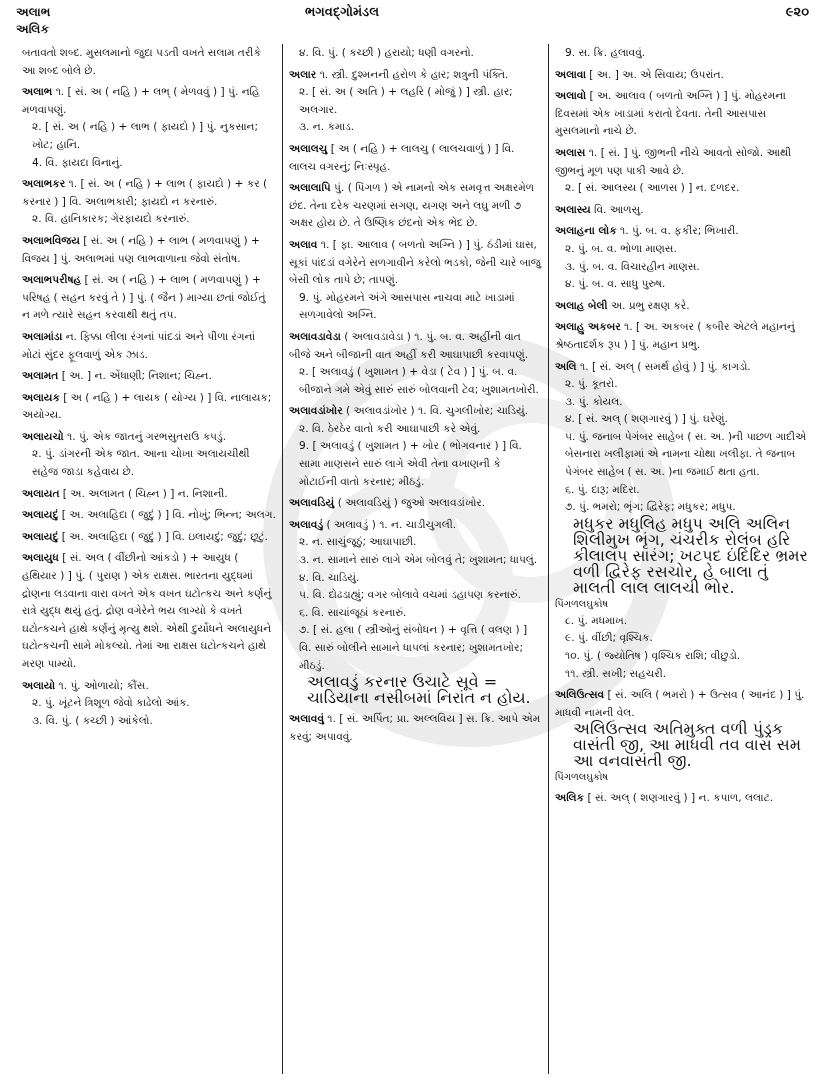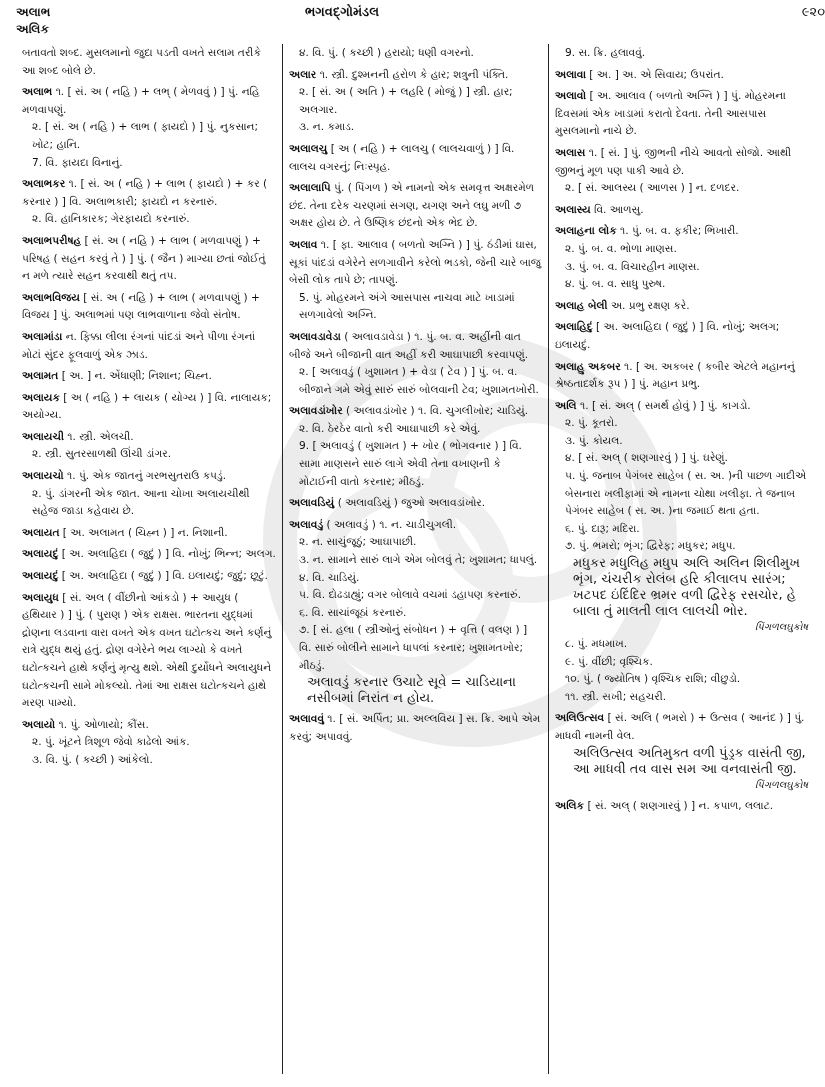--- a/index.html
+++ b/index.html
@@ -3,30 +3,30 @@
 <meta charset="utf-8">
 <style>
   html, body { margin:0; padding:0; background:#ffffff; }
   body { width:825px; height:1087px; overflow:hidden; position:relative;
          font-family:"DejaVu Sans", "Liberation Sans", sans-serif; color:#111; }
   .watermark { position:absolute; left:260px; top:330px; width:420px; height:420px;
                pointer-events:none; }
   .header { position:absolute; left:0; top:0; width:825px; height:44px; }
   .guide { position:absolute; left:16px; top:4px; font-weight:bold; font-size:12px; line-height:17px; }
   .title { position:absolute; left:0; width:684px; top:4px; text-align:center; font-weight:bold; font-size:13px; }
-  .pageno { position:absolute; right:0; top:4px; font-weight:normal; font-size:13px; }
+  .pageno { position:absolute; right:16px; top:4px; font-weight:bold; font-size:13px; }
   .cols { position:absolute; left:16px; top:44px; width:800px; height:1030px; display:flex; }
   .col { width:266px; padding:0 6px; box-sizing:border-box; font-size:10.6px; line-height:17.6px; }
   .col + .col { border-left:1.5px solid #222; }
   .entry { margin:0 0 4px 0; }
   .entry .hw { font-weight:bold;text-align:center; }
   .entry .sense { display:block; padding-left:10px; }
   .entry .first { display:inline; }
-  .quote { display:block; padding-left:18px; font-size:13px; line-height:16px; }
-  .src { display:block; text-align:right; font-size:10px; line-height:16px;font-style:italic; }
+  .quote { display:block; padding-left:18px; font-size:16px; line-height:16px; }
+  .src { display:block; font-size:10px; line-height:16px; }
 </style>
 </head>
 <body>
 
 <svg class="watermark" viewBox="0 0 420 420">
   <circle cx="210" cy="210" r="190" fill="none" stroke="#ececec" stroke-width="34"></circle>
   <circle cx="150" cy="250" r="90" fill="none" stroke="#efefef" stroke-width="26"></circle>
   <circle cx="270" cy="170" r="90" fill="none" stroke="#efefef" stroke-width="26"></circle>
 </svg>
 
@@ -35,58 +35,56 @@
     <div>અલાભ</div>
     <div>અલિક</div>
   </div>
   <div class="title">ભગવદ્ગોમંડલ</div>
   <div class="pageno">૯૨૦</div>
 </div>
 
 <div class="cols">
   <div class="col">
       <div class="entry"><span class="first">બતાવતો શબ્દ. મુસલમાનો જુદા પડતી વખતે સલામ તરીકે આ શબ્દ બોલે છે.</span></div>
-      <div class="entry"><span class="hw">અલાભ</span> <span class="first">૧. [ સં. અ ( નહિ ) + લભ્ ( મેળવવું ) ] પું. નહિ મળવાપણું.</span><span class="sense">૨. [ સં. અ ( નહિ ) + લાભ ( ફાયદો ) ] પું. નુકસાન; ખોટ; હાનિ.</span><span class="sense">7. વિ. ફાયદા વિનાનું.</span></div>
+      <div class="entry"><span class="hw">અલાભ</span> <span class="first">૧. [ સં. અ ( નહિ ) + લભ્ ( મેળવવું ) ] પું. નહિ મળવાપણું.</span><span class="sense">૨. [ સં. અ ( નહિ ) + લાભ ( ફાયદો ) ] પું. નુકસાન; ખોટ; હાનિ.</span><span class="sense">4. વિ. ફાયદા વિનાનું.</span></div>
       <div class="entry"><span class="hw">અલાભકર</span> <span class="first">૧. [ સં. અ ( નહિ ) + લાભ ( ફાયદો ) + કર ( કરનાર ) ] વિ. અલાભકારી; ફાયદો ન કરનારું.</span><span class="sense">૨. વિ. હાનિકારક; ગેરફાયદો કરનારું.</span></div>
+      <div class="entry"><span class="hw">અલાભવિજય</span> <span class="first">[ સં. અ ( નહિ ) + લાભ ( મળવાપણું ) + વિજય ] પું. અલાભમાં પણ લાભવાળાના જેવો સંતોષ.</span></div>
       <div class="entry"><span class="hw">અલાભપરીષહ</span> <span class="first">[ સં. અ ( નહિ ) + લાભ ( મળવાપણું ) + પરિષહ ( સહન કરવું તે ) ] પું. ( જૈન ) માગ્યા છતાં જોઈતું ન મળે ત્યારે સહન કરવાથી થતું તપ.</span></div>
-      <div class="entry"><span class="hw">અલાભવિજય</span> <span class="first">[ સં. અ ( નહિ ) + લાભ ( મળવાપણું ) + વિજય ] પું. અલાભમાં પણ લાભવાળાના જેવો સંતોષ.</span></div>
       <div class="entry"><span class="hw">અલામાંડા</span> <span class="first">ન. ફિક્કા લીલા રંગનાં પાંદડાં અને પીળા રંગનાં મોટાં સુંદર ફૂલવાળું એક ઝાડ.</span></div>
       <div class="entry"><span class="hw">અલામત</span> <span class="first">[ અ. ] ન. એંધાણી; નિશાન; ચિહ્ન.</span></div>
       <div class="entry"><span class="hw">અલાયક</span> <span class="first">[ અ ( નહિ ) + લાયક ( યોગ્ય ) ] વિ. નાલાયક; અયોગ્ય.</span></div>
-      <div class="entry"><span class="hw">અલાયચી</span> <span class="first">૧. સ્ત્રી. એલચી.</span><span class="sense">૨. સ્ત્રી. સુતરસાળથી ઊંચી ડાંગર.</span></div>
       <div class="entry"><span class="hw">અલાયચો</span> <span class="first">૧. પું. એક જાતનું ગરભસુતરાઉ કપડું.</span><span class="sense">૨. પું. ડાંગરની એક જાત. આના ચોખા અલાયચીથી સહેજ જાડા કહેવાય છે.</span></div>
       <div class="entry"><span class="hw">અલાયત</span> <span class="first">[ અ. અલામત ( ચિહ્ન ) ] ન. નિશાની.</span></div>
       <div class="entry"><span class="hw">અલાયદું</span> <span class="first">[ અ. અલાહિદા ( જુદું ) ] વિ. નોખું; ભિન્ન; અલગ.</span></div>
       <div class="entry"><span class="hw">અલાયદું</span> <span class="first">[ અ. અલાહિદા ( જુદું ) ] વિ. ઇલાયદું; જુદું; છૂટું.</span></div>
       <div class="entry"><span class="hw">અલાયુધ</span> <span class="first">[ સં. અલ ( વીંછીનો આંકડો ) + આયુધ ( હથિયાર ) ] પું. ( પુરાણ ) એક રાક્ષસ. ભારતના યુદ્ધમાં દ્રોણના લડવાના વારા વખતે એક વખત ઘટોત્કચ અને કર્ણનું રાત્રે યુદ્ધ થયું હતું. દ્રોણ વગેરેને ભય લાગ્યો કે વખતે ઘટોત્કચને હાથે કર્ણનું મૃત્યુ થશે. એથી દુર્યોધને અલાયુધને ઘટોત્કચની સામે મોકલ્યો. તેમાં આ રાક્ષસ ઘટોત્કચને હાથે મરણ પામ્યો.</span></div>
       <div class="entry"><span class="hw">અલાયો</span> <span class="first">૧. પું. ઓળાયો; કૌંસ.</span><span class="sense">૨. પું. ખૂંટને ત્રિશૂળ જેવો કાઢેલો આંક.</span><span class="sense">૩. વિ. પું. ( કચ્છી ) આંકેલો.</span></div>
     </div>
   <div class="col">
       <div class="entry">
         <span class="sense">૪. વિ. પું. ( કચ્છી ) હરાયો; ધણી વગરનો.</span>
       </div>
       <div class="entry"><span class="hw">અલાર</span> <span class="first">૧. સ્ત્રી. દુશ્મનની હરોળ કે હાર; શત્રુની પંક્તિ.</span><span class="sense">૨. [ સં. અ ( અતિ ) + લહરિ ( મોજું ) ] સ્ત્રી. હાર; અલગાર.</span><span class="sense">૩. ન. કમાડ.</span></div>
       <div class="entry"><span class="hw">અલાલચુ</span> <span class="first">[ અ ( નહિ ) + લાલચુ ( લાલચવાળું ) ] વિ. લાલચ વગરનું; નિઃસ્પૃહ.</span></div>
       <div class="entry"><span class="hw">અલાલાપિ</span> <span class="first">પું. ( પિંગળ ) એ નામનો એક સમવૃત્ત અક્ષરમેળ છંદ. તેના દરેક ચરણમાં સગણ, યગણ અને લઘુ મળી ૭ અક્ષર હોય છે. તે ઉષ્ણિક છંદનો એક ભેદ છે.</span></div>
-      <div class="entry"><span class="hw">અલાવ</span> <span class="first">૧. [ ફા. આલાવ ( બળતો અગ્નિ ) ] પું. ઠંડીમાં ઘાસ, સૂકાં પાંદડાં વગેરેને સળગાવીને કરેલો ભડકો, જેની ચારે બાજુ બેસી લોક તાપે છે; તાપણું.</span><span class="sense">5. પું. મોહરમને અંગે આસપાસ નાચવા માટે ખાડામાં સળગાવેલો અગ્નિ.</span></div>
+      <div class="entry"><span class="hw">અલાવ</span> <span class="first">૧. [ ફા. આલાવ ( બળતો અગ્નિ ) ] પું. ઠંડીમાં ઘાસ, સૂકાં પાંદડાં વગેરેને સળગાવીને કરેલો ભડકો, જેની ચારે બાજુ બેસી લોક તાપે છે; તાપણું.</span><span class="sense">9. પું. મોહરમને અંગે આસપાસ નાચવા માટે ખાડામાં સળગાવેલો અગ્નિ.</span></div>
       <div class="entry"><span class="hw">અલાવડાવેડા</span> <span class="first">( અલાવડાવેડા ) ૧. પું. બ. વ. અહીંની વાત બીજે અને બીજાની વાત અહીં કરી આઘાપાછી કરવાપણું.</span><span class="sense">૨. [ અલાવડું ( ખુશામત ) + વેડા ( ટેવ ) ] પું. બ. વ. બીજાને ગમે એવું સારું સારું બોલવાની ટેવ; ખુશામતખોરી.</span></div>
       <div class="entry"><span class="hw">અલાવડાંખોર</span> <span class="first">( અલાવડાંખોર ) ૧. વિ. ચુગલીખોર; ચાડિયું.</span><span class="sense">૨. વિ. ઠેરઠેર વાતો કરી આઘાપાછી કરે એવું.</span><span class="sense">9. [ અલાવડું ( ખુશામત ) + ખોર ( ભોગવનાર ) ] વિ. સામા માણસને સારું લાગે એવી તેના વખાણની કે મોટાઈની વાતો કરનાર; મીઠડું.</span></div>
       <div class="entry"><span class="hw">અલાવડિયું</span> <span class="first">( અલાવડિયું ) જુઓ અલાવડાંખોર.</span></div>
       <div class="entry"><span class="hw">અલાવડું</span> <span class="first">( અલાવડું ) ૧. ન. ચાડીચુગલી.</span><span class="sense">૨. ન. સાચુંજૂઠું; આઘાપાછી.</span><span class="sense">૩. ન. સામાને સારું લાગે એમ બોલવું તે; ખુશામત; ધાપલું.</span><span class="sense">૪. વિ. ચાડિયું.</span><span class="sense">૫. વિ. દોઢડાહ્યું; વગર બોલાવે વચમાં ડહાપણ કરનારું.</span><span class="sense">૬. વિ. સાચાંજૂઠાં કરનારું.</span><span class="sense">૭. [ સં. હલા ( સ્ત્રીઓનું સંબોધન ) + વૃત્તિ ( વલણ ) ] વિ. સારું બોલીને સામાને ધાપલાં કરનાર; ખુશામતખોર; મીઠડું.</span><span class="quote">અલાવડું કરનાર ઉચાટે સૂવે = ચાડિયાના નસીબમાં નિરાંત ન હોય.</span></div>
       <div class="entry"><span class="hw">અલાવવું</span> <span class="first">૧. [ સં. અર્પિત; પ્રા. અલ્લવિય ] સ. ક્રિ. આપે એમ કરવું; અપાવવું.</span></div>
     </div>
   <div class="col">
       <div class="entry">
         <span class="sense">9. સ. ક્રિ. હલાવવું.</span>
       </div>
       <div class="entry"><span class="hw">અલાવા</span> <span class="first">[ અ. ] અ. એ સિવાય; ઉપરાંત.</span></div>
       <div class="entry"><span class="hw">અલાવો</span> <span class="first">[ અ. આલાવ ( બળતો અગ્નિ ) ] પું. મોહરમના દિવસમાં એક ખાડામાં કરાતો દેવતા. તેની આસપાસ મુસલમાનો નાચે છે.</span></div>
       <div class="entry"><span class="hw">અલાસ</span> <span class="first">૧. [ સં. ] પું. જીભની નીચે આવતો સોજો. આથી જીભનું મૂળ પણ પાકી આવે છે.</span><span class="sense">૨. [ સં. આલસ્ય ( આળસ ) ] ન. દળદર.</span></div>
       <div class="entry"><span class="hw">અલાસ્ય</span> <span class="first">વિ. આળસુ.</span></div>
       <div class="entry"><span class="hw">અલાહના લોક</span> <span class="first">૧. પું. બ. વ. ફકીર; ભિખારી.</span><span class="sense">૨. પું. બ. વ. ભોળા માણસ.</span><span class="sense">૩. પું. બ. વ. વિચારહીન માણસ.</span><span class="sense">૪. પું. બ. વ. સાધુ પુરુષ.</span></div>
       <div class="entry"><span class="hw">અલાહ બેલી</span> <span class="first">અ. પ્રભુ રક્ષણ કરે.</span></div>
-      <div class="entry"><span class="hw">અલાહિદું</span> <span class="first">[ અ. અલાહિદા ( જુદું ) ] વિ. નોખું; અલગ; ઇલાયદું.</span></div>
       <div class="entry"><span class="hw">અલાહુ અકબર</span> <span class="first">૧. [ અ. અકબર ( કબીર એટલે મહાનનું શ્રેષ્ઠતાદર્શક રૂપ ) ] પું. મહાન પ્રભુ.</span></div>
       <div class="entry"><span class="hw">અલિ</span> <span class="first">૧. [ સં. અલ્ ( સમર્થ હોવું ) ] પું. કાગડો.</span><span class="sense">૨. પું. કૂતરો.</span><span class="sense">૩. પું. કોયલ.</span><span class="sense">૪. [ સં. અલ્ ( શણગારવું ) ] પું. ઘરેણું.</span><span class="sense">૫. પું. જનાબ પેગંબર સાહેબ ( સ. અ. )ની પાછળ ગાદીએ બેસનારા ખલીફામાં એ નામના ચોથા ખલીફા. તે જનાબ પેગંબર સાહેબ ( સ. અ. )ના જમાઈ થતા હતા.</span><span class="sense">૬. પું. દારૂ; મદિરા.</span><span class="sense">૭. પું. ભમરો; ભૃંગ; દ્વિરેફ; મધુકર; મધુપ.</span><span class="quote">મધુકર મધુલિહ મધુપ અલિ અલિન શિલીમુખ ભૃંગ, ચંચરીક રોલંબ હરિ કીલાલપ સારંગ; ખટપદ ઇંદિંદિર ભ્રમર વળી દ્વિરેફ રસચોર, હે બાલા તું માલતી લાલ લાલચી ભોર.</span><span class="src">પિંગળલઘુકોષ</span><span class="sense">૮. પું. મધમાખ.</span><span class="sense">૯. પું. વીંછી; વૃશ્ચિક.</span><span class="sense">૧૦. પું. ( જ્યોતિષ ) વૃશ્ચિક રાશિ; વીછુડો.</span><span class="sense">૧૧. સ્ત્રી. સખી; સહચરી.</span></div>
       <div class="entry"><span class="hw">અલિઉત્સવ</span> <span class="first">[ સં. અલિ ( ભમરો ) + ઉત્સવ ( આનંદ ) ] પું. માધવી નામની વેલ.</span><span class="quote">અલિઉત્સવ અતિમુક્ત વળી પુંડ્રક વાસંતી જી, આ માધવી તવ વાસ સમ આ વનવાસંતી જી.</span><span class="src">પિંગળલઘુકોષ</span></div>
       <div class="entry"><span class="hw">અલિક</span> <span class="first">[ સં. અલ્ ( શણગારવું ) ] ન. કપાળ, લલાટ.</span></div>
     </div>
 </div>
 
 </body></html>

